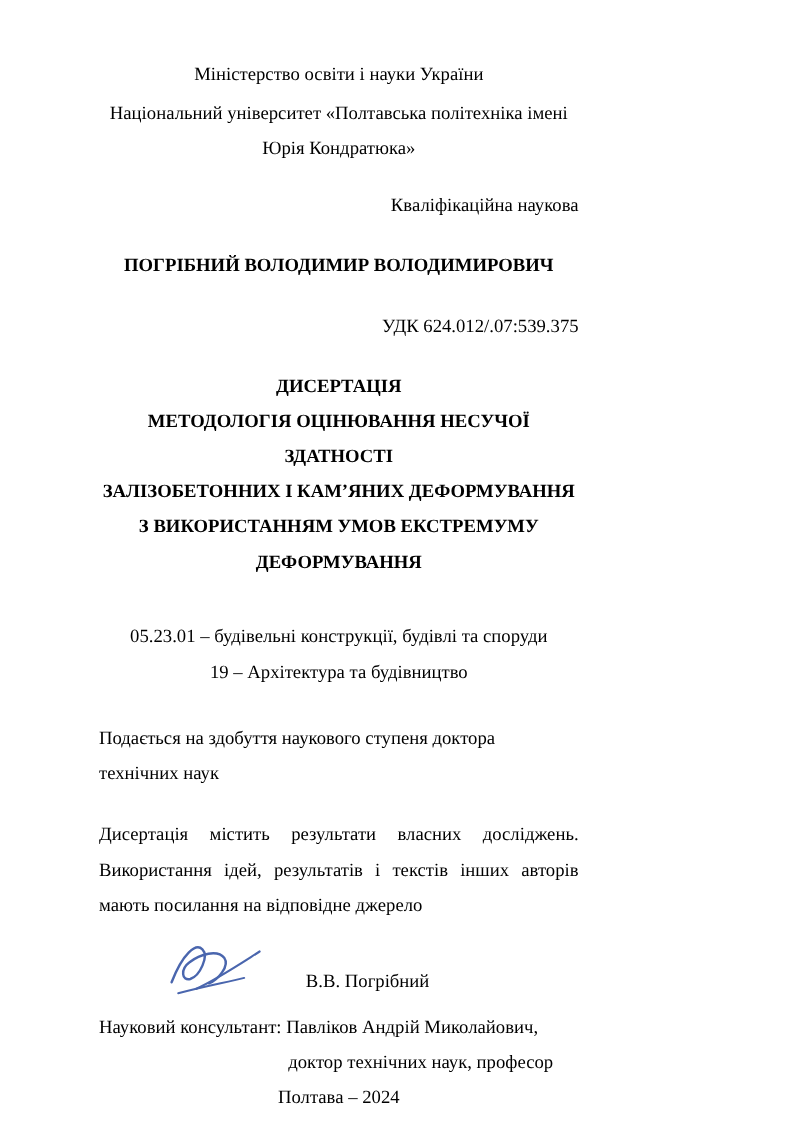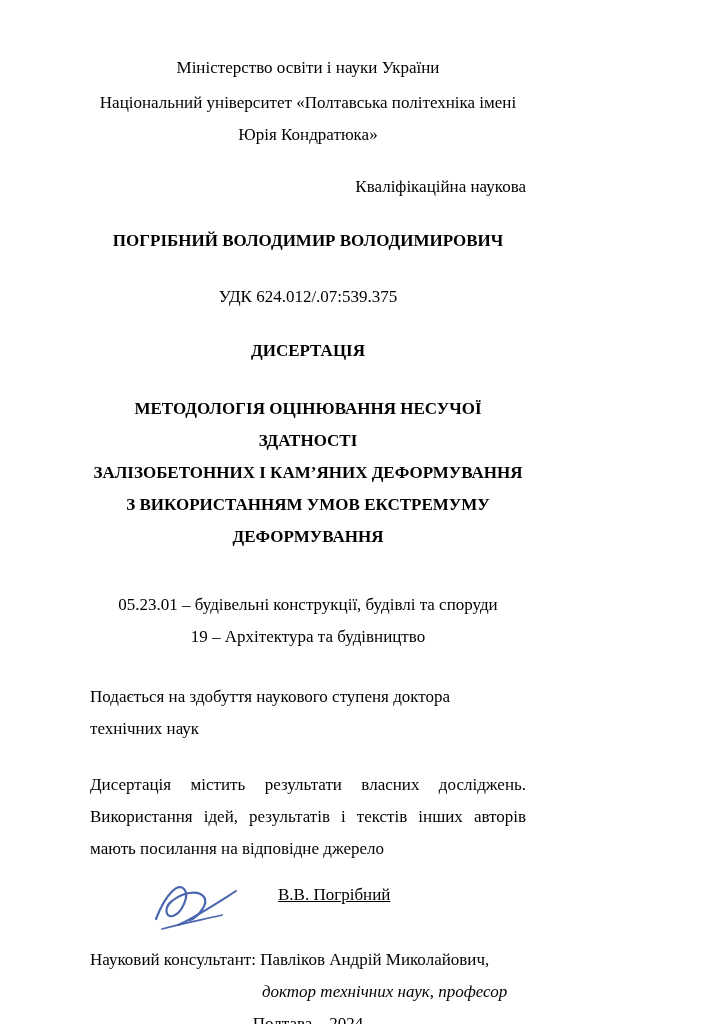--- a/index.html
+++ b/index.html
@@ -22,37 +22,36 @@
   .center { text-align: center; }
   .right  { text-align: right; }
   .bold   { font-weight: bold; }
   .justify {
     text-align: justify;
     text-align-last: left;
   }
   .university     { margin-top: 3px; }
   .qual-block     { margin-top: 20px; text-align: right; }
   .author         { margin-top: 22px; }
-  .udc            { margin-top: 24px; text-align: center; }
+  .udc            { margin-top: 24px; }
   .doctype        { margin-top: 22px; }
-  .title-block    { margin-top: 26px; }
+  .title-block    { }
   .specialty-block{ margin-top: 36px; }
   .submission     { margin-top: 28px; }
   .declaration    { margin-top: 24px; }
   .signature-row  {
     margin-top: 14px;
     display: flex;
-    align-items: flex-start;
+    align-items: flex-end;
     height: 56px;
-    text-decoration: underline;
   }
   .signature-svg  { margin-left: 58px; flex: 0 0 auto; }
   .signature-name { margin-left: 20px; }
   .consultant     { margin-top: 10px; }
-  .consultant-indent { padding-left: 172px; font-style: italic; }
+  .consultant-indent { padding-left: 172px; }
   .footer-line    { margin-top: auto; text-align: center; }
 </style>
 </head>
 <body>
 
 <div class="page">
 
   <div class="center">Міністерство освіти і науки України</div>
 
   <div class="center university">Національний університет «Полтавська політехніка імені Юрія Кондратюка»</div>

